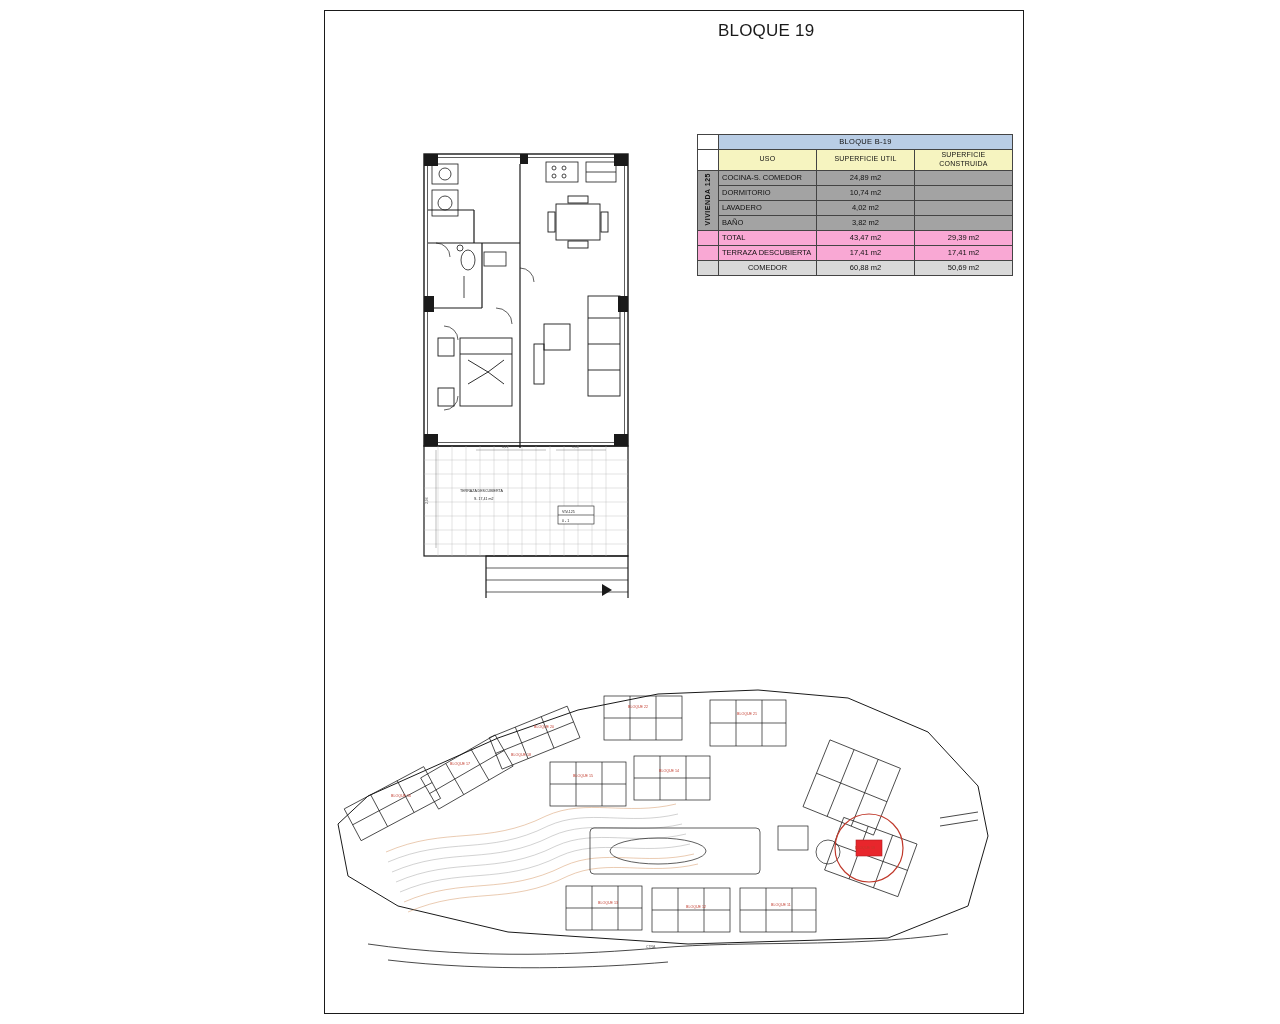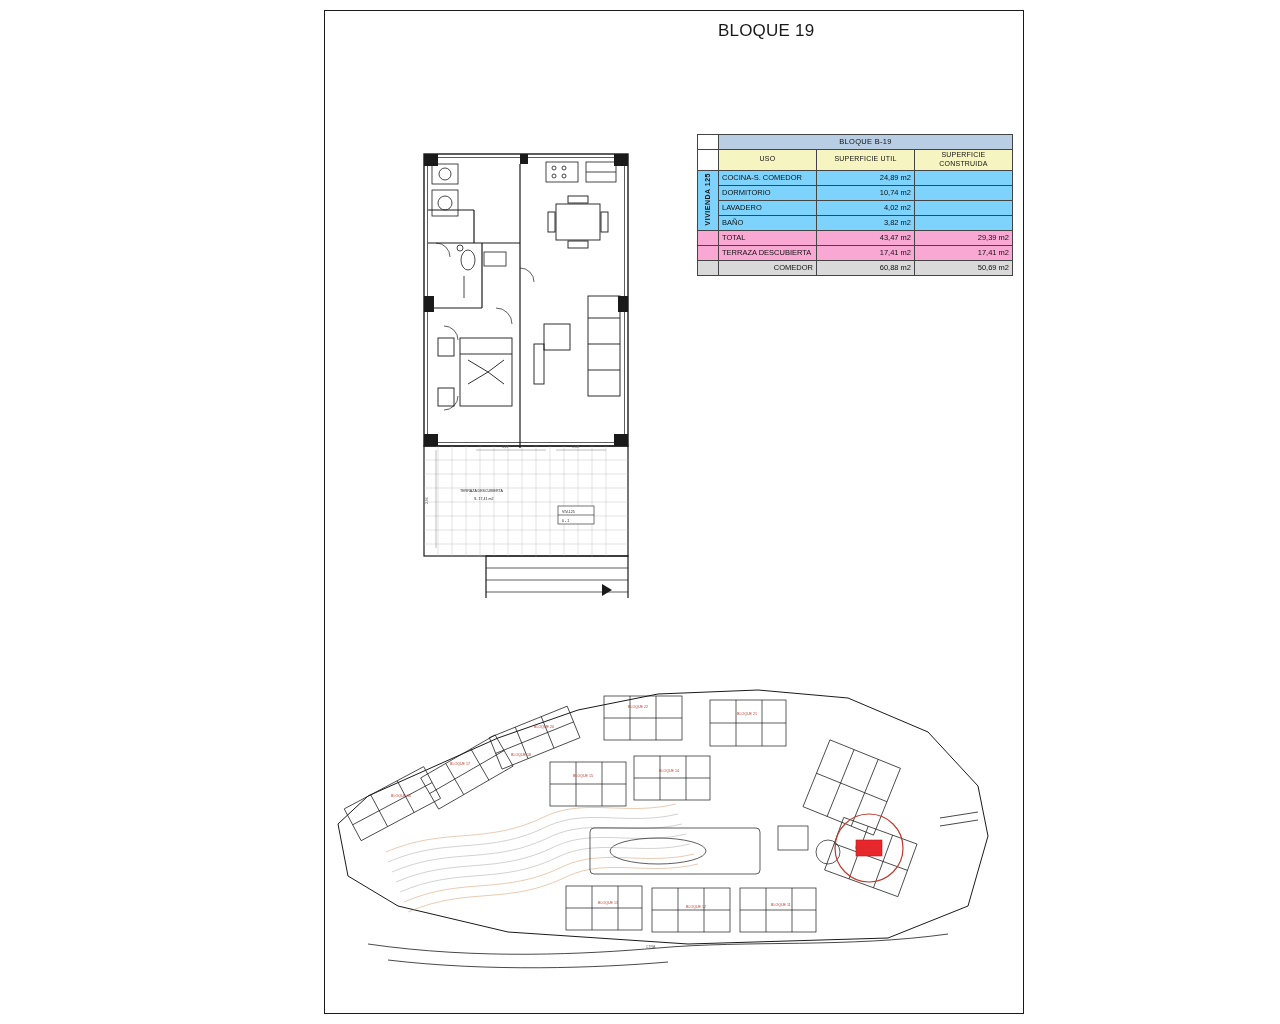--- a/index.html
+++ b/index.html
@@ -95,24 +95,24 @@
   }
   .side-cell .rot {
     writing-mode: vertical-rl;
     transform: rotate(180deg);
     font-size: 7px;
     font-weight: bold;
     letter-spacing: 0.5px;
     white-space: nowrap;
     display: inline-block;
   }
-  .row-white td { background: #7dd3fc; }
+  .row-white td { background: #a3a3a3; }
   .row-green td { background: #f9a8d4; }
   .row-grey td { background: #d9d9d9; font-weight: bold; }
-  .num { text-align: right; }
+  .num { text-align: center; }
   .lbl { text-align: left; }
   .blank { background: #ffffff; }
 
   
   .plan {
     position: absolute;
     left: 168px;
     top: 148px;
     width: 220px;
     height: 450px;

